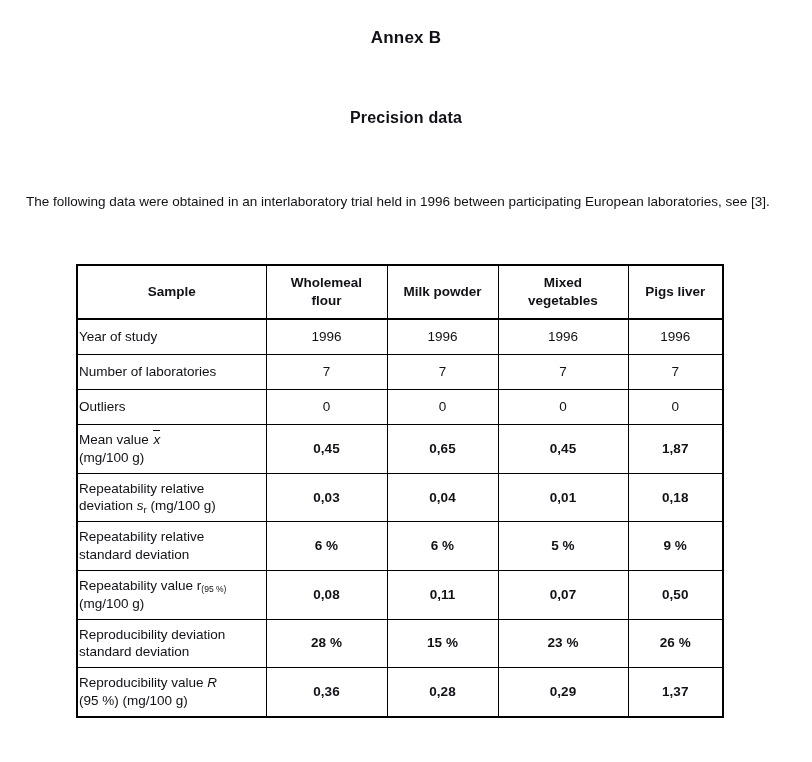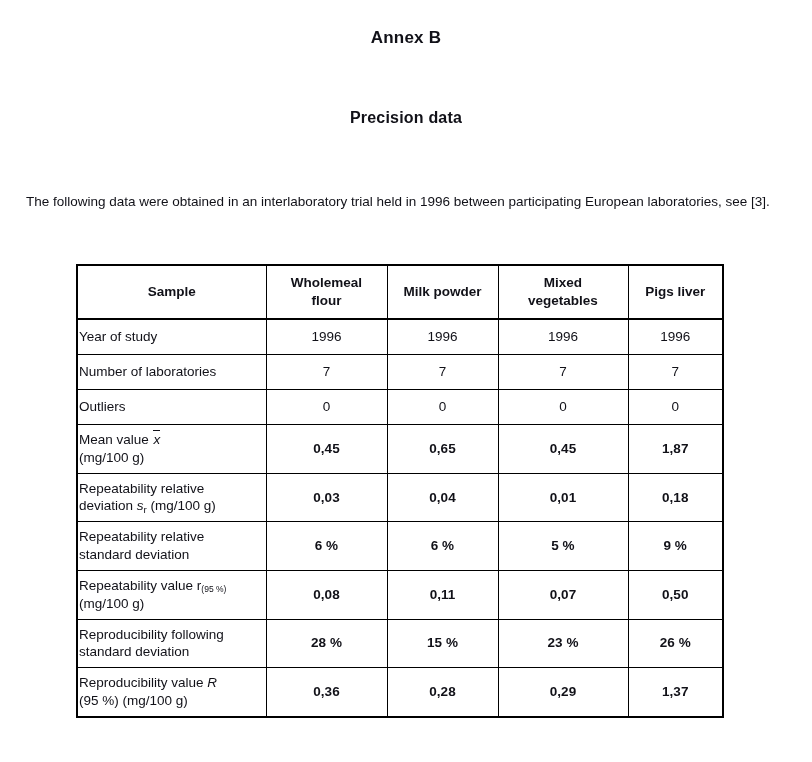--- a/index.html
+++ b/index.html
@@ -267,21 +267,21 @@
           </th>
           <td class="val">0,08</td>
           <td class="val">0,11</td>
           <td class="val">0,07</td>
           <td class="val">0,50</td>
         </tr>
 
 
         <tr class="r-double">
           <th class="row-label">
-            <span>Reproducibility following</span><br>
+            <span>Reproducibility deviation</span><br>
             <span>standard deviation</span>
           </th>
           <td class="val">28 %</td>
           <td class="val">15 %</td>
           <td class="val">23 %</td>
           <td class="val">26 %</td>
         </tr>
 
         <tr class="r-double">
           <th class="row-label">

